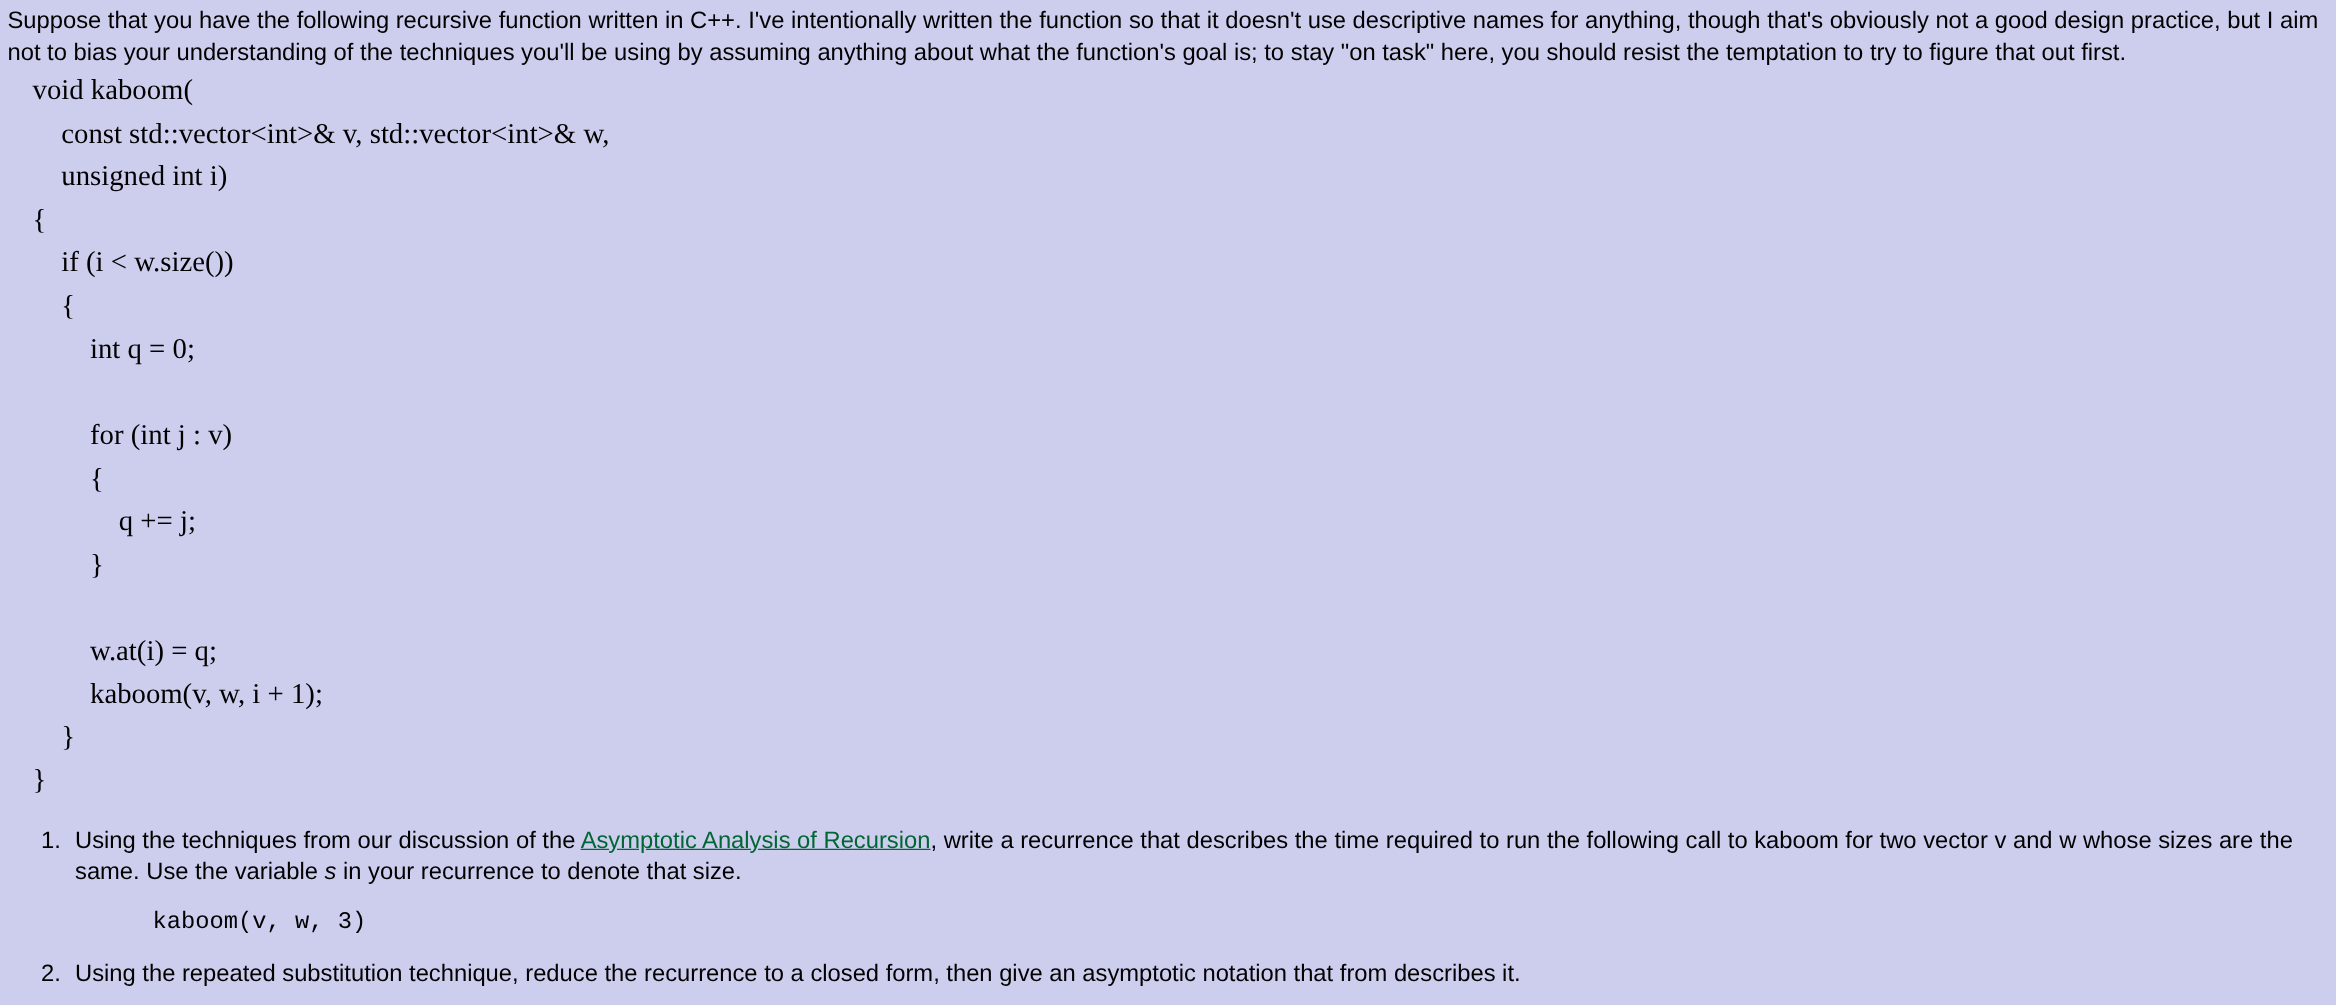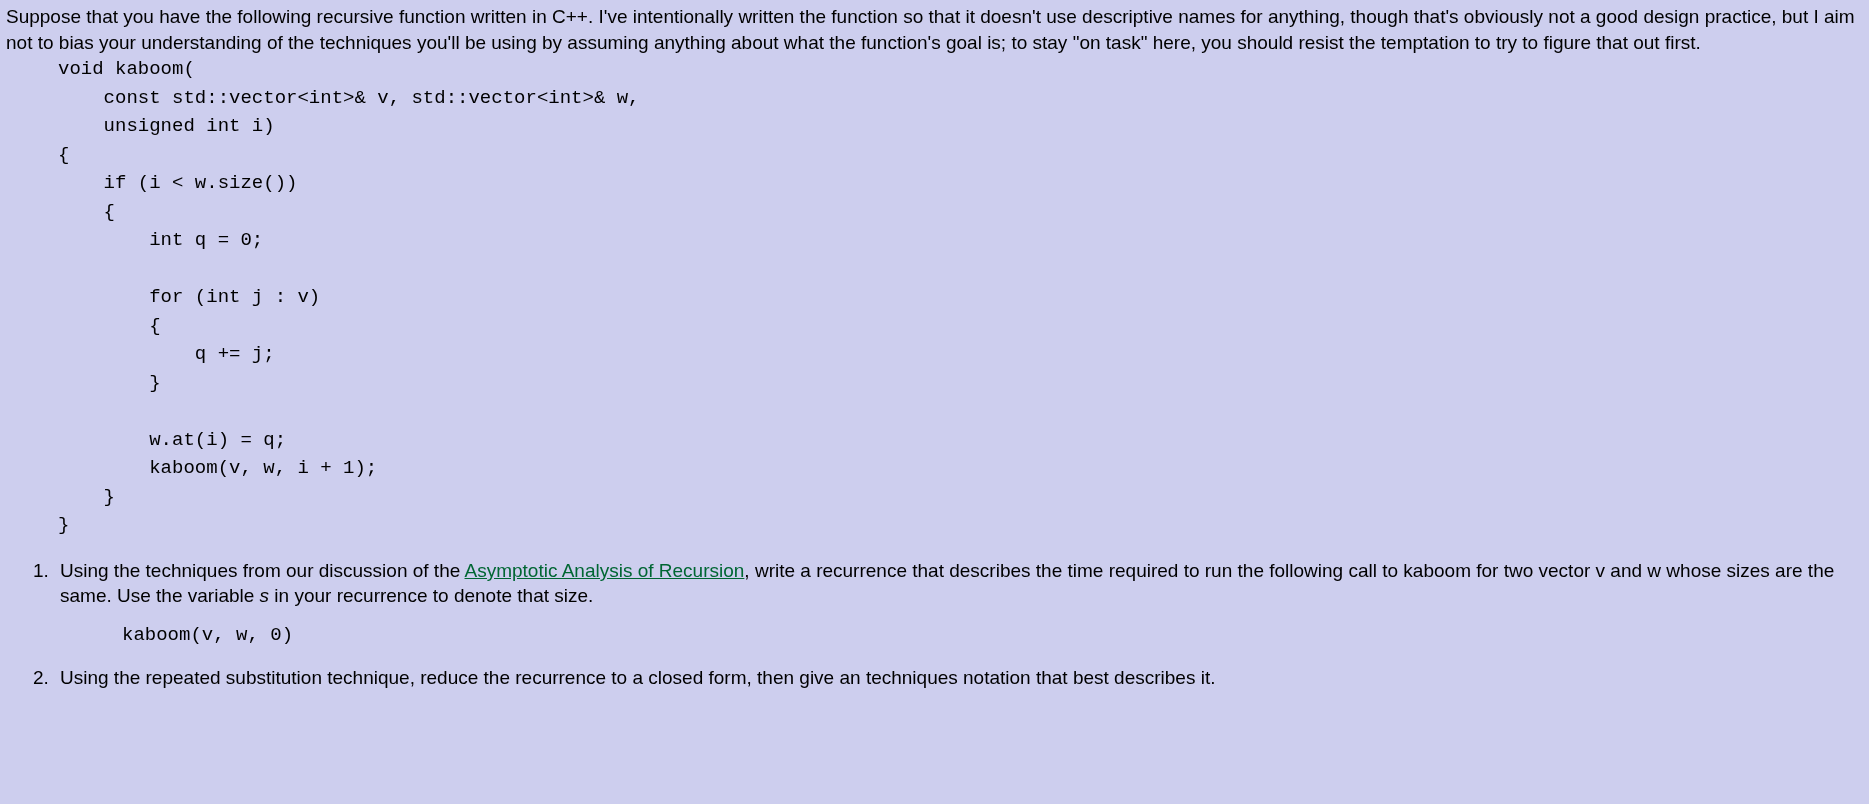--- a/index.html
+++ b/index.html
@@ -12,24 +12,24 @@
       font-family: Arial, Helvetica, sans-serif;
       font-size: 19px;
       color: #000;
       padding: 4px 6px 20px 6px;
       line-height: 1.35;
       width: 1869px;
     }
     .intro {
     }
     .code-block {
-      font-family: Liberation Mono, monospace;
-      font-size: 19px;
+      font-family: Liberation Serif, serif;
+      font-size: 23px;
       white-space: pre;
-      margin-left: 52px;
+      margin-left: 20px;
       margin-bottom: 18px;
       line-height: 1.5;
     }
     ol {
       margin-left: 48px;
       padding-left: 0;
     }
     ol > li {
       margin-bottom: 16px;
       padding-left: 6px;
@@ -71,16 +71,16 @@
         }
 
         w.at(i) = q;
         kaboom(v, w, i + 1);
     }
 }</div>
 
 <ol>
   <li>
     <span>Using the techniques from our discussion of the </span><a href="#" class="link">Asymptotic Analysis of Recursion</a><span>, write a recurrence that describes the time required to run the following call to </span><span class="bold">kaboom</span><span> for two vector </span><span class="bold">v</span><span> and </span><span class="bold">w</span><span> whose sizes are the same. Use the variable </span><span class="italic">s</span><span> in your recurrence to denote that size.</span>
-    <div class="call-line">kaboom(v, w, 0)</div>
+    <div class="call-line">kaboom(v, w, 3)</div>
   </li>
-  <li>Using the repeated substitution technique, reduce the recurrence to a closed form, then give an techniques notation that best describes it.</li>
+  <li>Using the repeated substitution technique, reduce the recurrence to a closed form, then give an asymptotic notation that from describes it.</li>
 </ol>
 
 </body></html>

